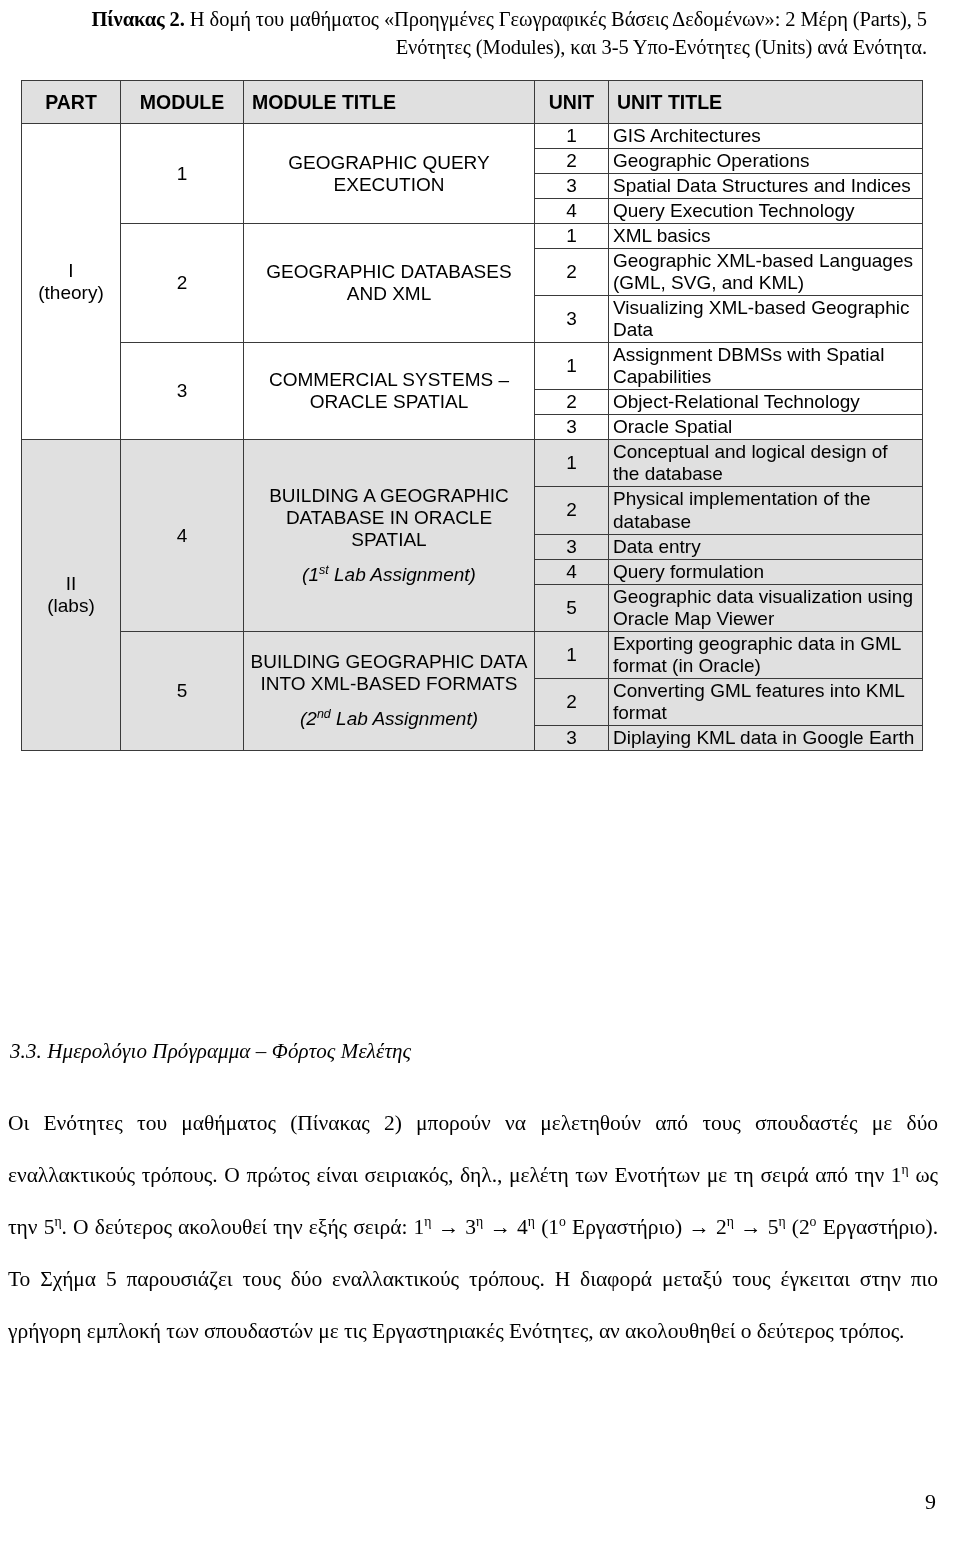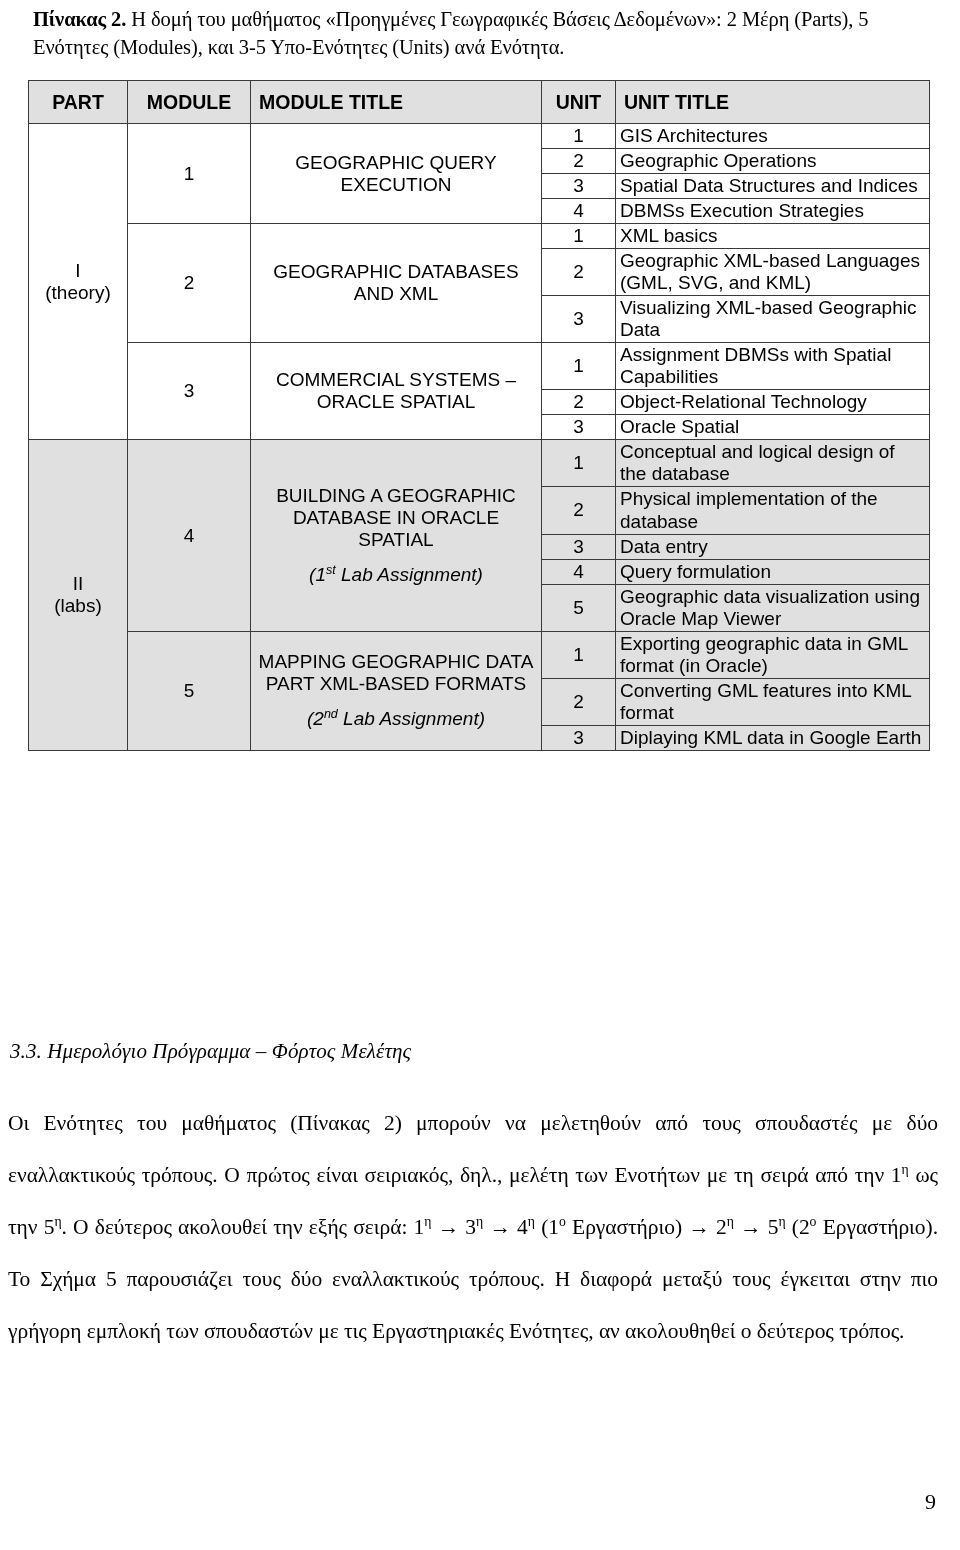--- a/index.html
+++ b/index.html
@@ -15,33 +15,33 @@
     color: #000000;
     overflow: hidden;
   }
 
   
   #caption {
     position: absolute;
     left: 33px;
     top: 6px;
     width: 894px;
-    text-align: left;
+    text-align: right;
     font-size: 20.5px;
     line-height: 1.35;
     letter-spacing: -0.1px;
   }
   #caption .lead {
     font-weight: bold;
   }
 
   
   #table-wrap {
     position: absolute;
-    left: 28px;
+    left: 21px;
     top: 80px;
     width: 901px;
   }
   table.struct {
     border-collapse: collapse;
     width: 901px;
     table-layout: fixed;
     font-family: "Liberation Sans", "DejaVu Sans", sans-serif;
   }
   table.struct td, table.struct th {
@@ -180,21 +180,21 @@
         <tr>
           <td class="unit-cell">2</td>
           <td class="unittitle-cell">Geographic Operations</td>
         </tr>
         <tr>
           <td class="unit-cell">3</td>
           <td class="unittitle-cell">Spatial Data Structures and Indices</td>
         </tr>
         <tr>
           <td class="unit-cell">4</td>
-          <td class="unittitle-cell">DBMSs Execution Strategies</td>
+          <td class="unittitle-cell">Query Execution Technology</td>
         </tr>
         <tr>
           <td class="mod-cell" rowspan="3">2</td>
           <td class="modtitle-cell" rowspan="3"><span>GEOGRAPHIC DATABASES AND XML</span></td>
           <td class="unit-cell">1</td>
           <td class="unittitle-cell">XML basics</td>
         </tr>
         <tr>
           <td class="unit-cell">2</td>
           <td class="unittitle-cell">Geographic XML-based Languages (GML, SVG, and KML)</td>
@@ -238,21 +238,21 @@
         <tr class="shaded">
           <td class="unit-cell">4</td>
           <td class="unittitle-cell">Query formulation</td>
         </tr>
         <tr class="shaded">
           <td class="unit-cell">5</td>
           <td class="unittitle-cell">Geographic data visualization using Oracle Map Viewer</td>
         </tr>
         <tr class="shaded">
           <td class="mod-cell" rowspan="3">5</td>
-          <td class="modtitle-cell" rowspan="3"><span>MAPPING GEOGRAPHIC DATA PART XML-BASED FORMATS</span><span class="sub">(2<sup>nd</sup> Lab Assignment)</span></td>
+          <td class="modtitle-cell" rowspan="3"><span>BUILDING GEOGRAPHIC DATA INTO XML-BASED FORMATS</span><span class="sub">(2<sup>nd</sup> Lab Assignment)</span></td>
           <td class="unit-cell">1</td>
           <td class="unittitle-cell">Exporting geographic data in GML format (in Oracle)</td>
         </tr>
         <tr class="shaded">
           <td class="unit-cell">2</td>
           <td class="unittitle-cell">Converting GML features into KML format</td>
         </tr>
         <tr class="shaded">
           <td class="unit-cell">3</td>
           <td class="unittitle-cell">Diplaying KML data in Google Earth</td>

